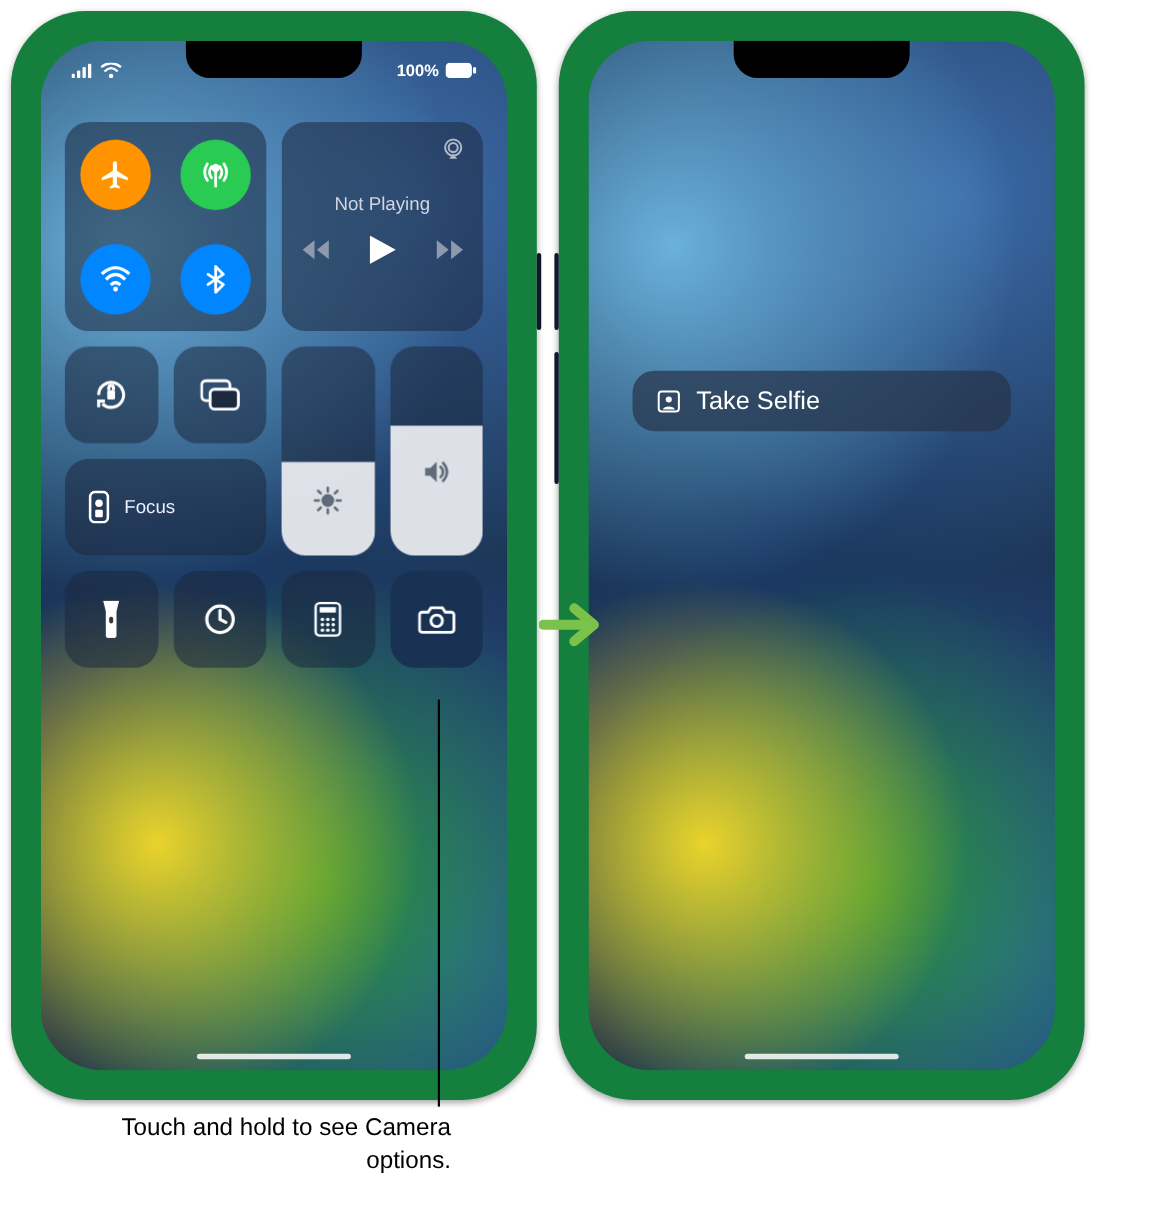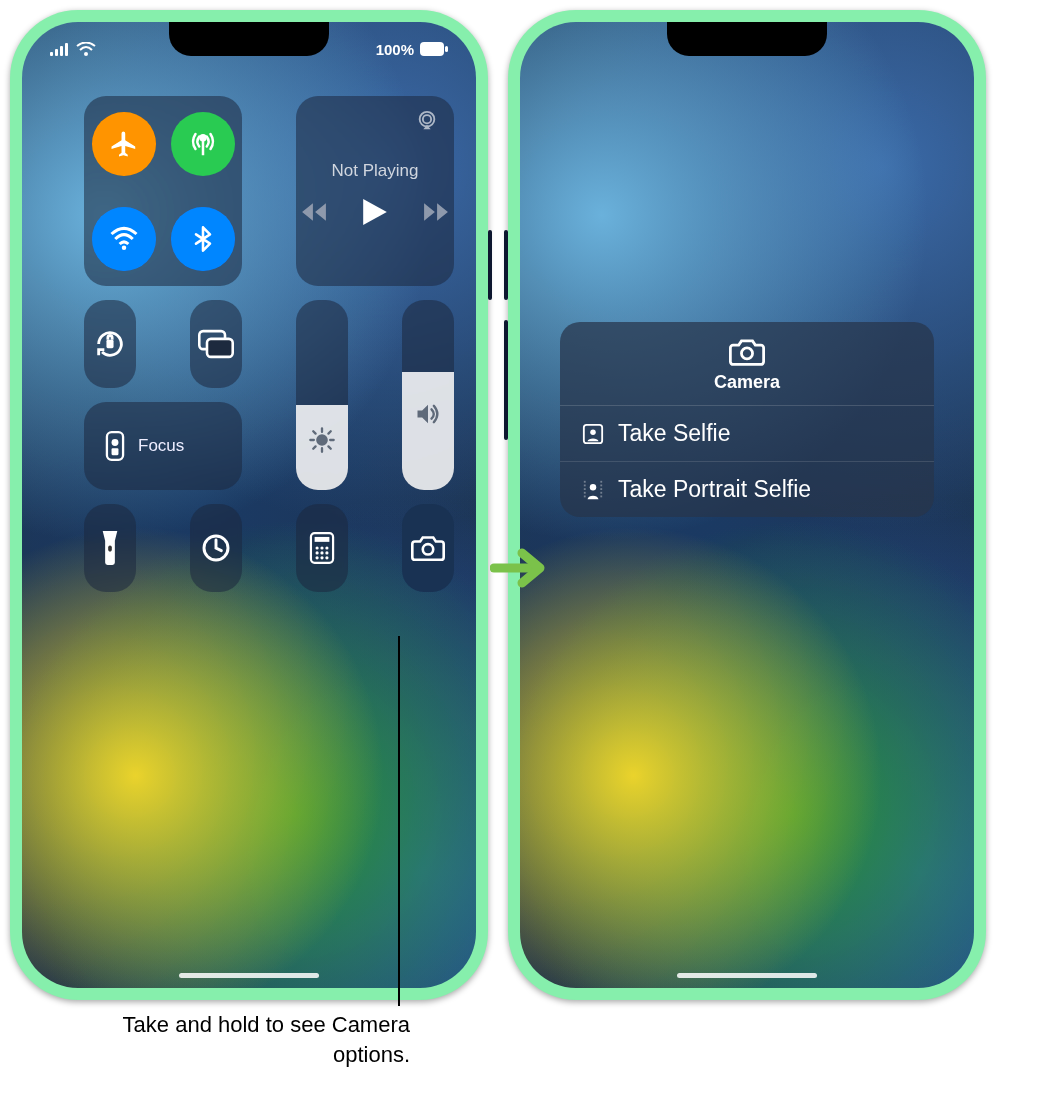--- a/index.html
+++ b/index.html
@@ -13,22 +13,22 @@
   .stage {
     display: flex;
     align-items: flex-start;
     padding: 10px 10px 0 10px;
     gap: 20px;
   }
   .phone {
     width: 478px;
     height: 990px;
     border-radius: 68px;
-    background: #86efac;
-    padding: 12px;
+    background: #15803d;
+    padding: 27px;
     position: relative;
     box-shadow: 0 2px 6px rgba(0,0,0,0.35);
   }
   .phone::before, .phone::after {
     content:"";
     position:absolute;
     background:#0e1830;
     border-radius:4px;
   }
   .phone.left::before { right:-4px; top:220px; width:4px; height:70px; }
@@ -80,21 +80,20 @@
     grid-auto-rows: 88px;
     gap: 14px;
   }
   .tile {
     background: rgba(30,40,60,0.55);
     border-radius: 22px;
     display:flex; align-items:center; justify-content:center;
     color:#fff;
     position:relative;
     backdrop-filter: blur(2px);
-    margin-left: 40px;
   }
   .tile.big { grid-column: span 2; grid-row: span 2; height:auto; }
   .tile.wide { grid-column: span 2; }
   .conn-grid {
     width:100%; height:100%;
     display:grid; grid-template-columns:1fr 1fr; grid-template-rows:1fr 1fr;
     place-items:center;
   }
   .round {
     width:64px; height:64px; border-radius:50%;
@@ -361,69 +360,41 @@
 
       <div class="home-indicator"></div>
     </div>
   </div>
 
   <div class="phone right">
     <div class="screen">
       <div class="notch"></div>
 
       <div class="cam-panel">
-        <div class="cam-head">
-          <svg width="36" height="28" viewBox="0 0 26 20" fill="none" stroke="#fff" stroke-width="2">
-              <path d="M3 5h4l2-3h8l2 3h4a2 2 0 0 1 2 2v10a2 2 0 0 1-2 2H3a2 2 0 0 1-2-2V7a2 2 0 0 1 2-2z"></path>
-              <circle cx="13" cy="11" r="4"></circle>
-            </svg>
-          <div class="t">Camera</div>
-        </div>
         <div class="cam-row">
           <span class="ico">
               <svg width="22" height="22" viewBox="0 0 24 24" fill="none" stroke="#fff" stroke-width="2">
                 <rect x="2" y="2" width="20" height="20" rx="3"></rect>
                 <circle cx="12" cy="10" r="3" fill="#fff" stroke="none"></circle>
                 <path d="M6 20c1-4 11-4 12 0" fill="#fff" stroke="none"></path>
               </svg>
             </span>
           <span>Take Selfie</span>
-        </div>
-        <div class="cam-row">
-          <span class="ico">
-              <svg width="22" height="22" viewBox="0 0 24 24" fill="#fff">
-                <g opacity="0.35">
-                  <rect x="2" y="2" width="2" height="2"></rect>
-                  <rect x="2" y="6" width="2" height="2"></rect>
-                  <rect x="2" y="10" width="2" height="2"></rect>
-                  <rect x="2" y="14" width="2" height="2"></rect>
-                  <rect x="2" y="18" width="2" height="2"></rect>
-                  <rect x="20" y="2" width="2" height="2"></rect>
-                  <rect x="20" y="6" width="2" height="2"></rect>
-                  <rect x="20" y="10" width="2" height="2"></rect>
-                  <rect x="20" y="14" width="2" height="2"></rect>
-                  <rect x="20" y="18" width="2" height="2"></rect>
-                </g>
-                <circle cx="12" cy="9" r="3.5"></circle>
-                <path d="M6 22c1-5 11-5 12 0z"></path>
-              </svg>
-            </span>
-          <span>Take Portrait Selfie</span>
         </div>
       </div>
 
       <div class="home-indicator"></div>
     </div>
   </div>
 
 </div>
 
 <div class="arrow">
   <svg width="58" height="46" viewBox="0 0 58 46">
       <g fill="none" stroke="#7bc24a" stroke-width="9" stroke-linecap="round" stroke-linejoin="round">
         <path d="M4 23 H46"></path>
         <path d="M32 8 L50 23 L32 38"></path>
       </g>
     </svg>
 </div>
 
 <div class="callout-line"></div>
-<div class="callout-text">Take and hold to see Camera options.</div>
+<div class="callout-text">Touch and hold to see Camera options.</div>
 
 </body></html>

